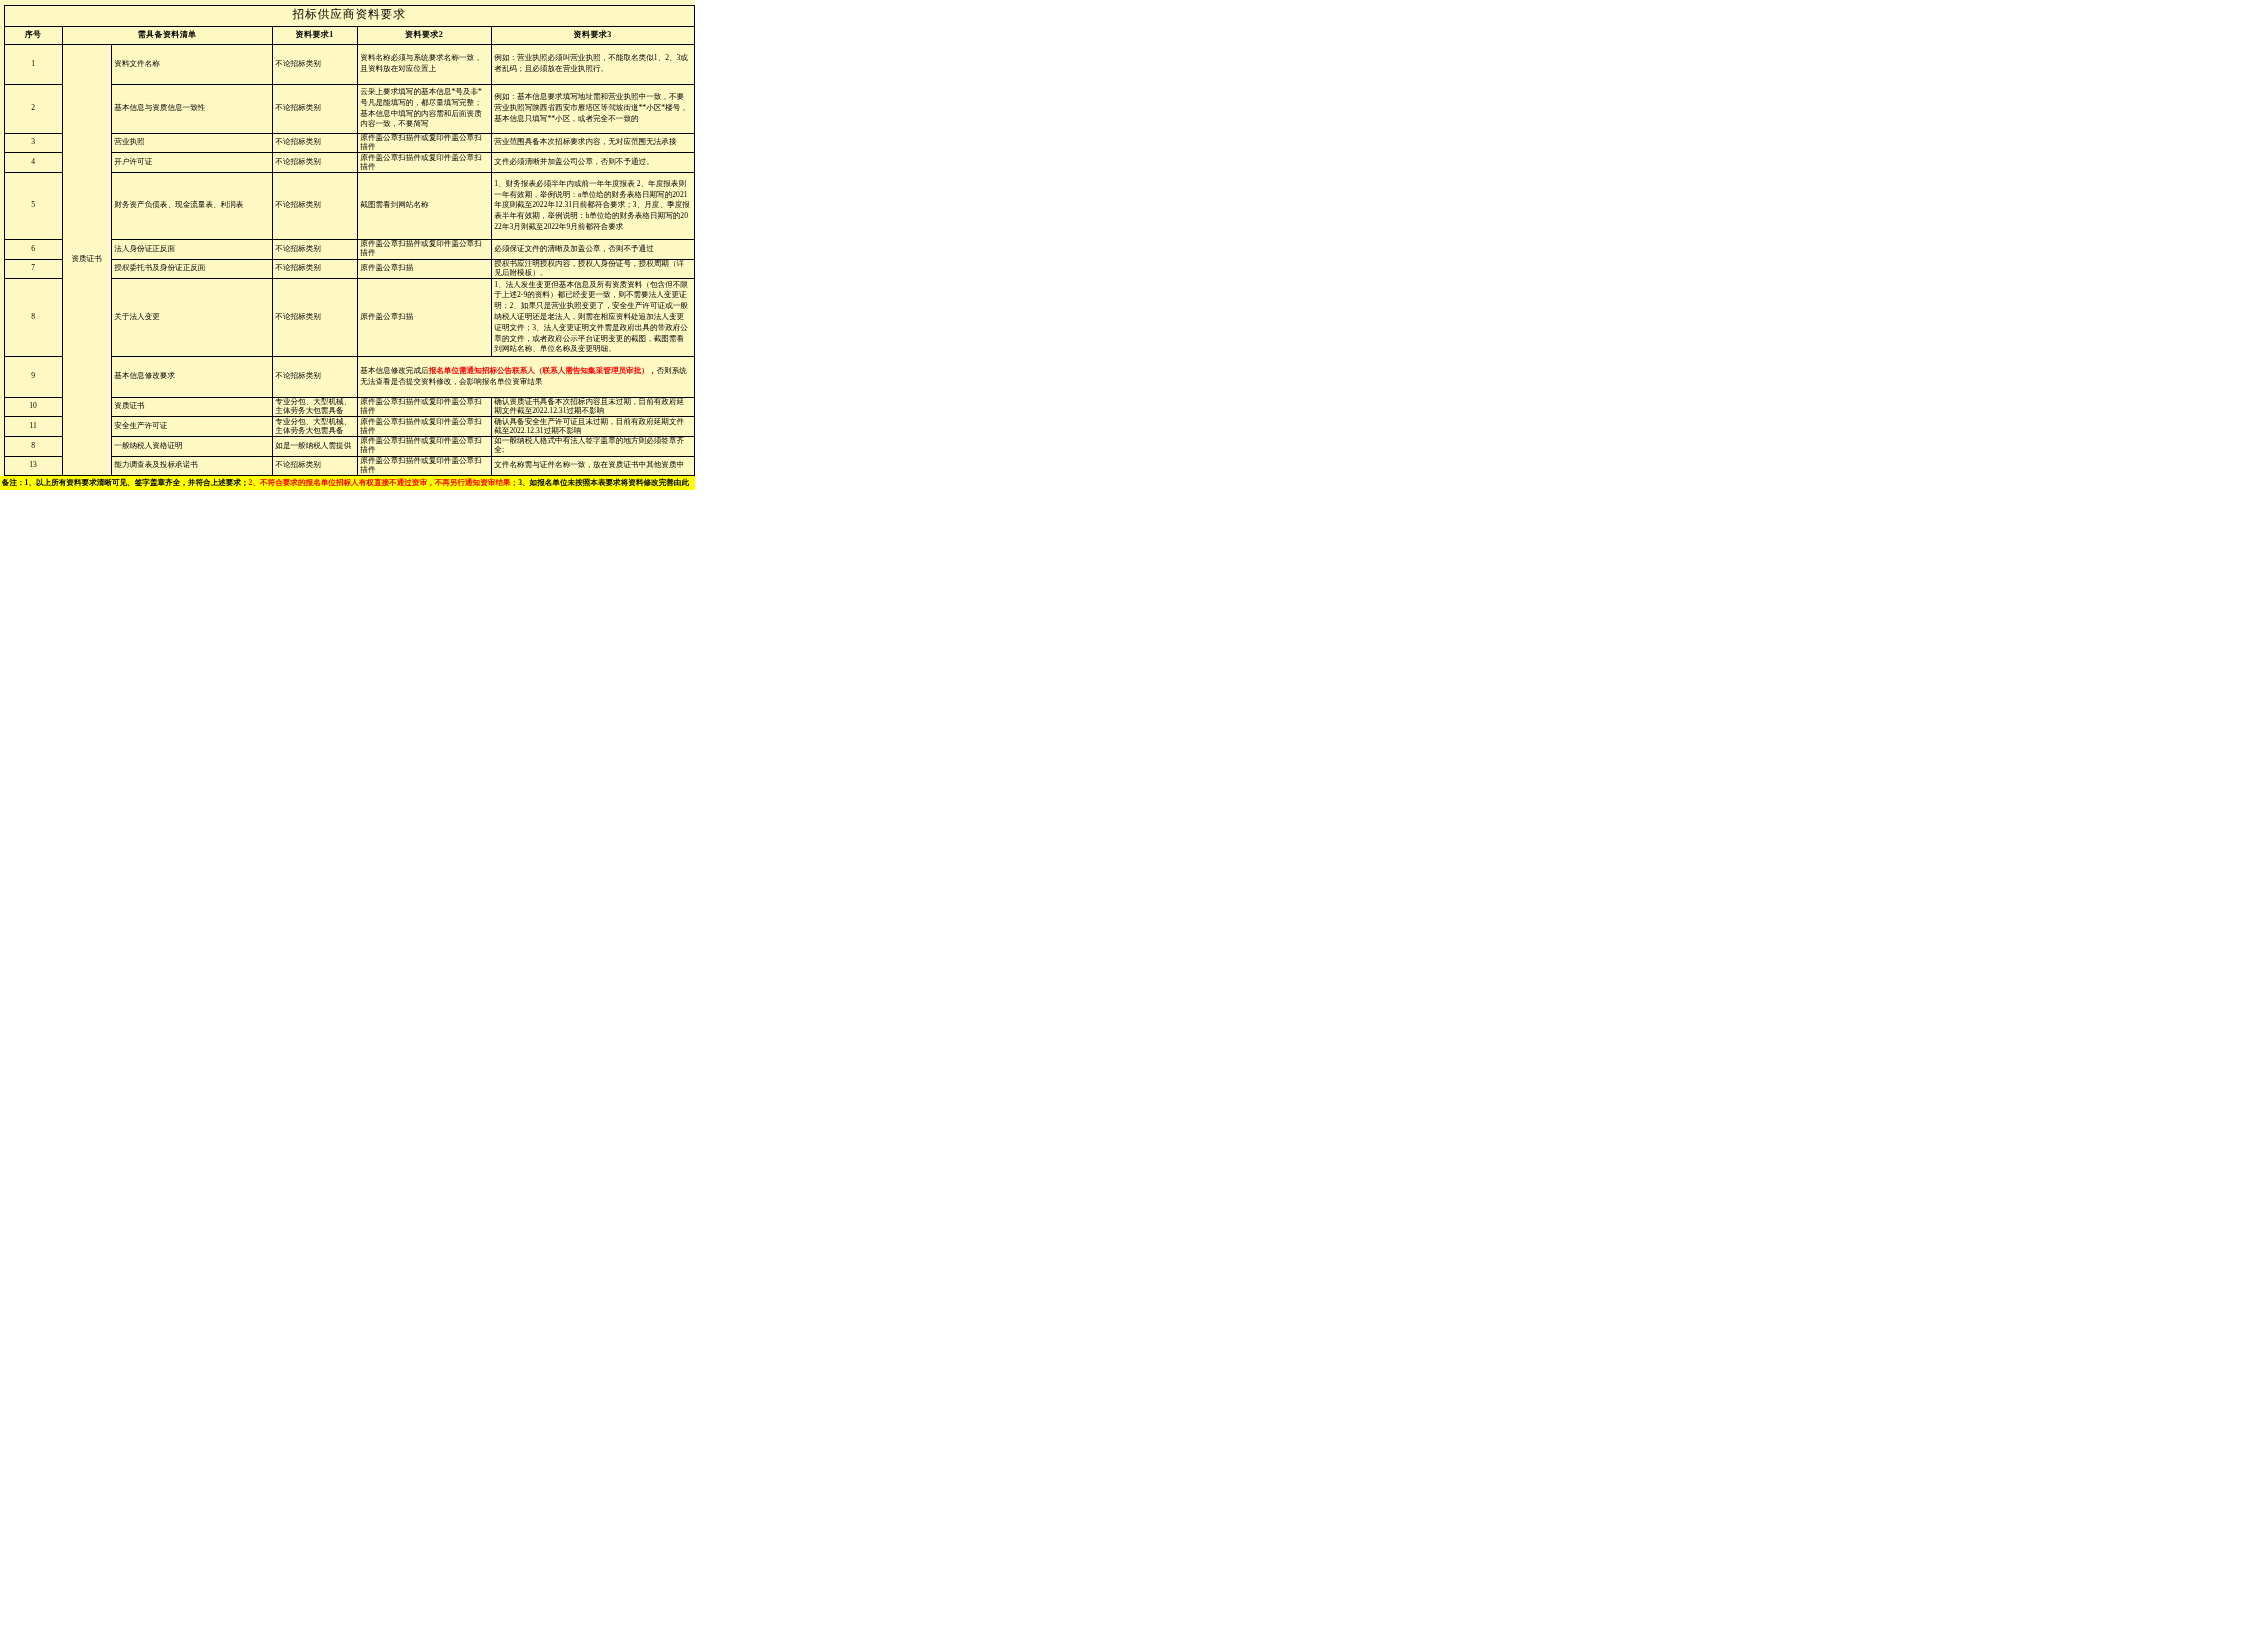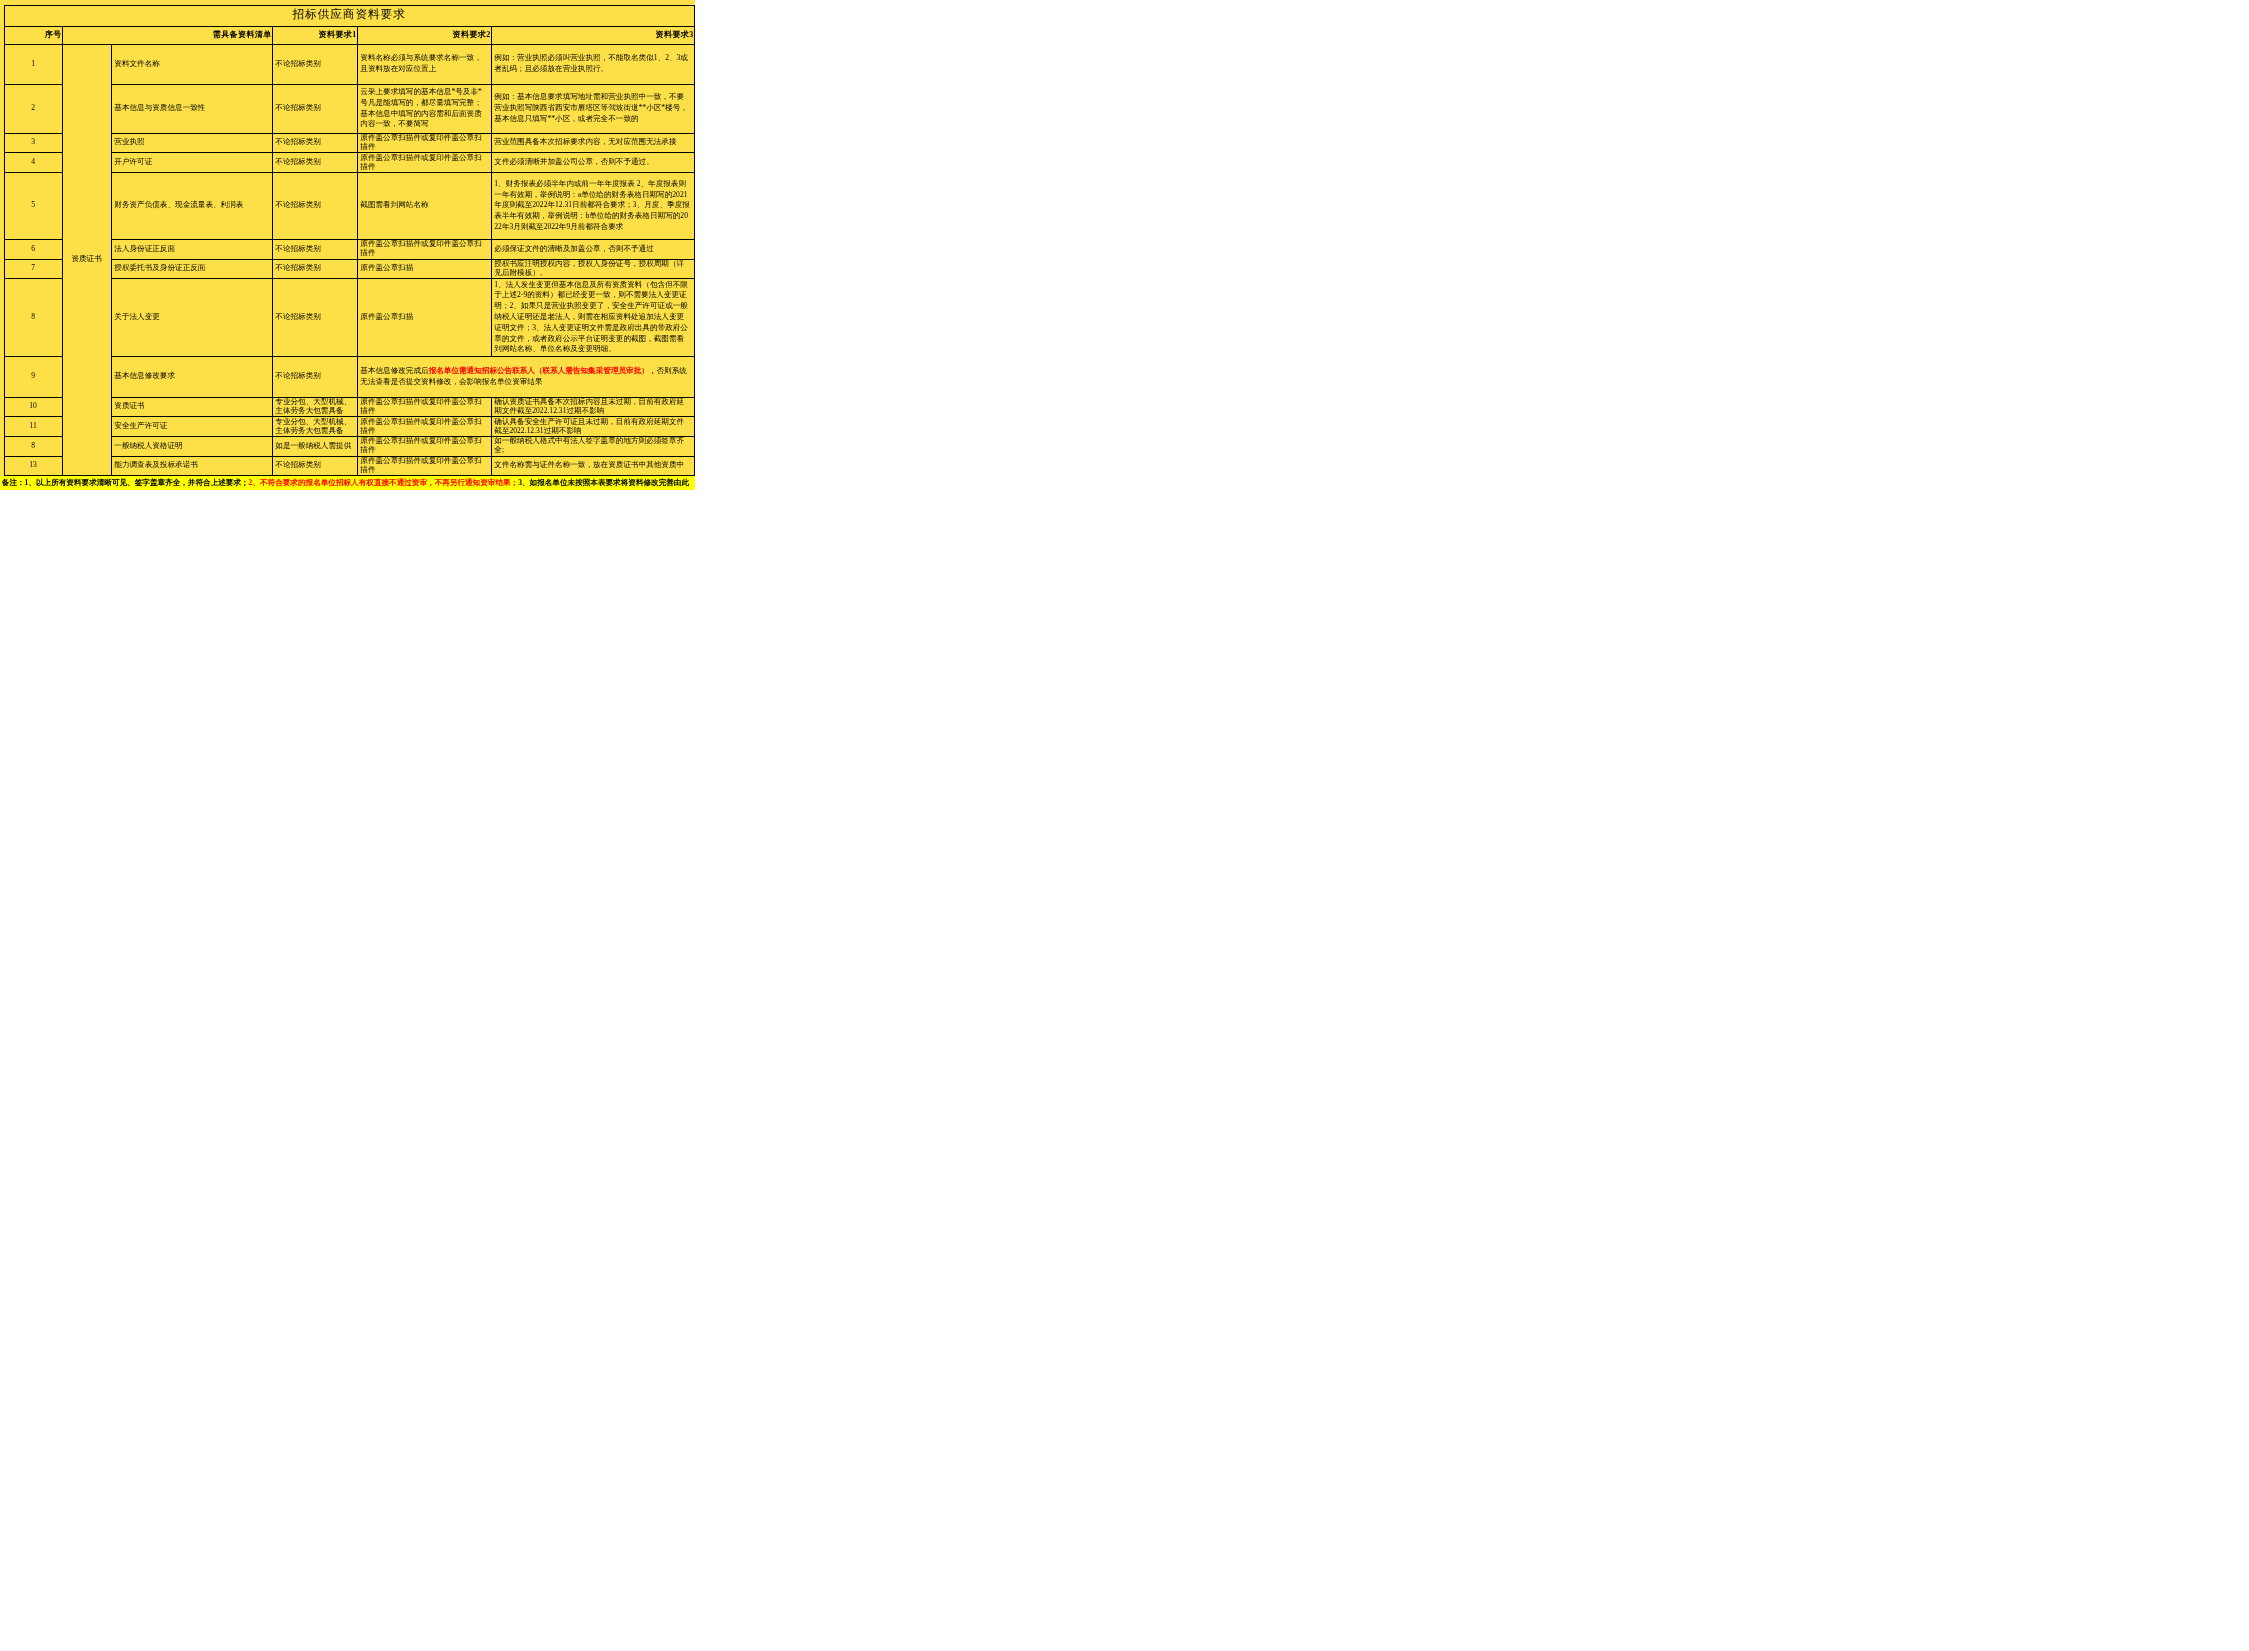--- a/index.html
+++ b/index.html
@@ -1,19 +1,19 @@
 <!DOCTYPE html>
 <html style="font-size:7.2px"><head>
 <meta charset="utf-8">
 <style>
   html,body { margin:0; padding:0; background:#ffffff; }
   .page {
     position:relative;
     width:695px; height:490px;
-    background:#fde047;
+    background:#fef9c3;
     overflow:hidden;
     font-family:"Liberation Serif","DejaVu Serif",serif;
     color:#000;
   }
   table.req {
     border-collapse:collapse;
     table-layout:fixed;
     width:688px;
     margin:4.5px 0 0 3.6px;
     border:0.9px solid #000;
@@ -33,21 +33,21 @@
   tr.title-row td {
     font-size:11.7px;
     letter-spacing:0.9px;
     text-align:center;
     font-weight:normal;
     padding:0;
   }
   tr.head-row td {
     font-weight:bold;
     font-size:8px;
-    text-align:right;
+    text-align:center;
     letter-spacing:0.4px;
     padding:0;
   }
   tr.short td { line-height:1.18; }
   td.cat {
     text-align:center;
     font-size:7.6px;
     padding:0;
   }
   .red { color:#ff0000;font-weight:bold; }

